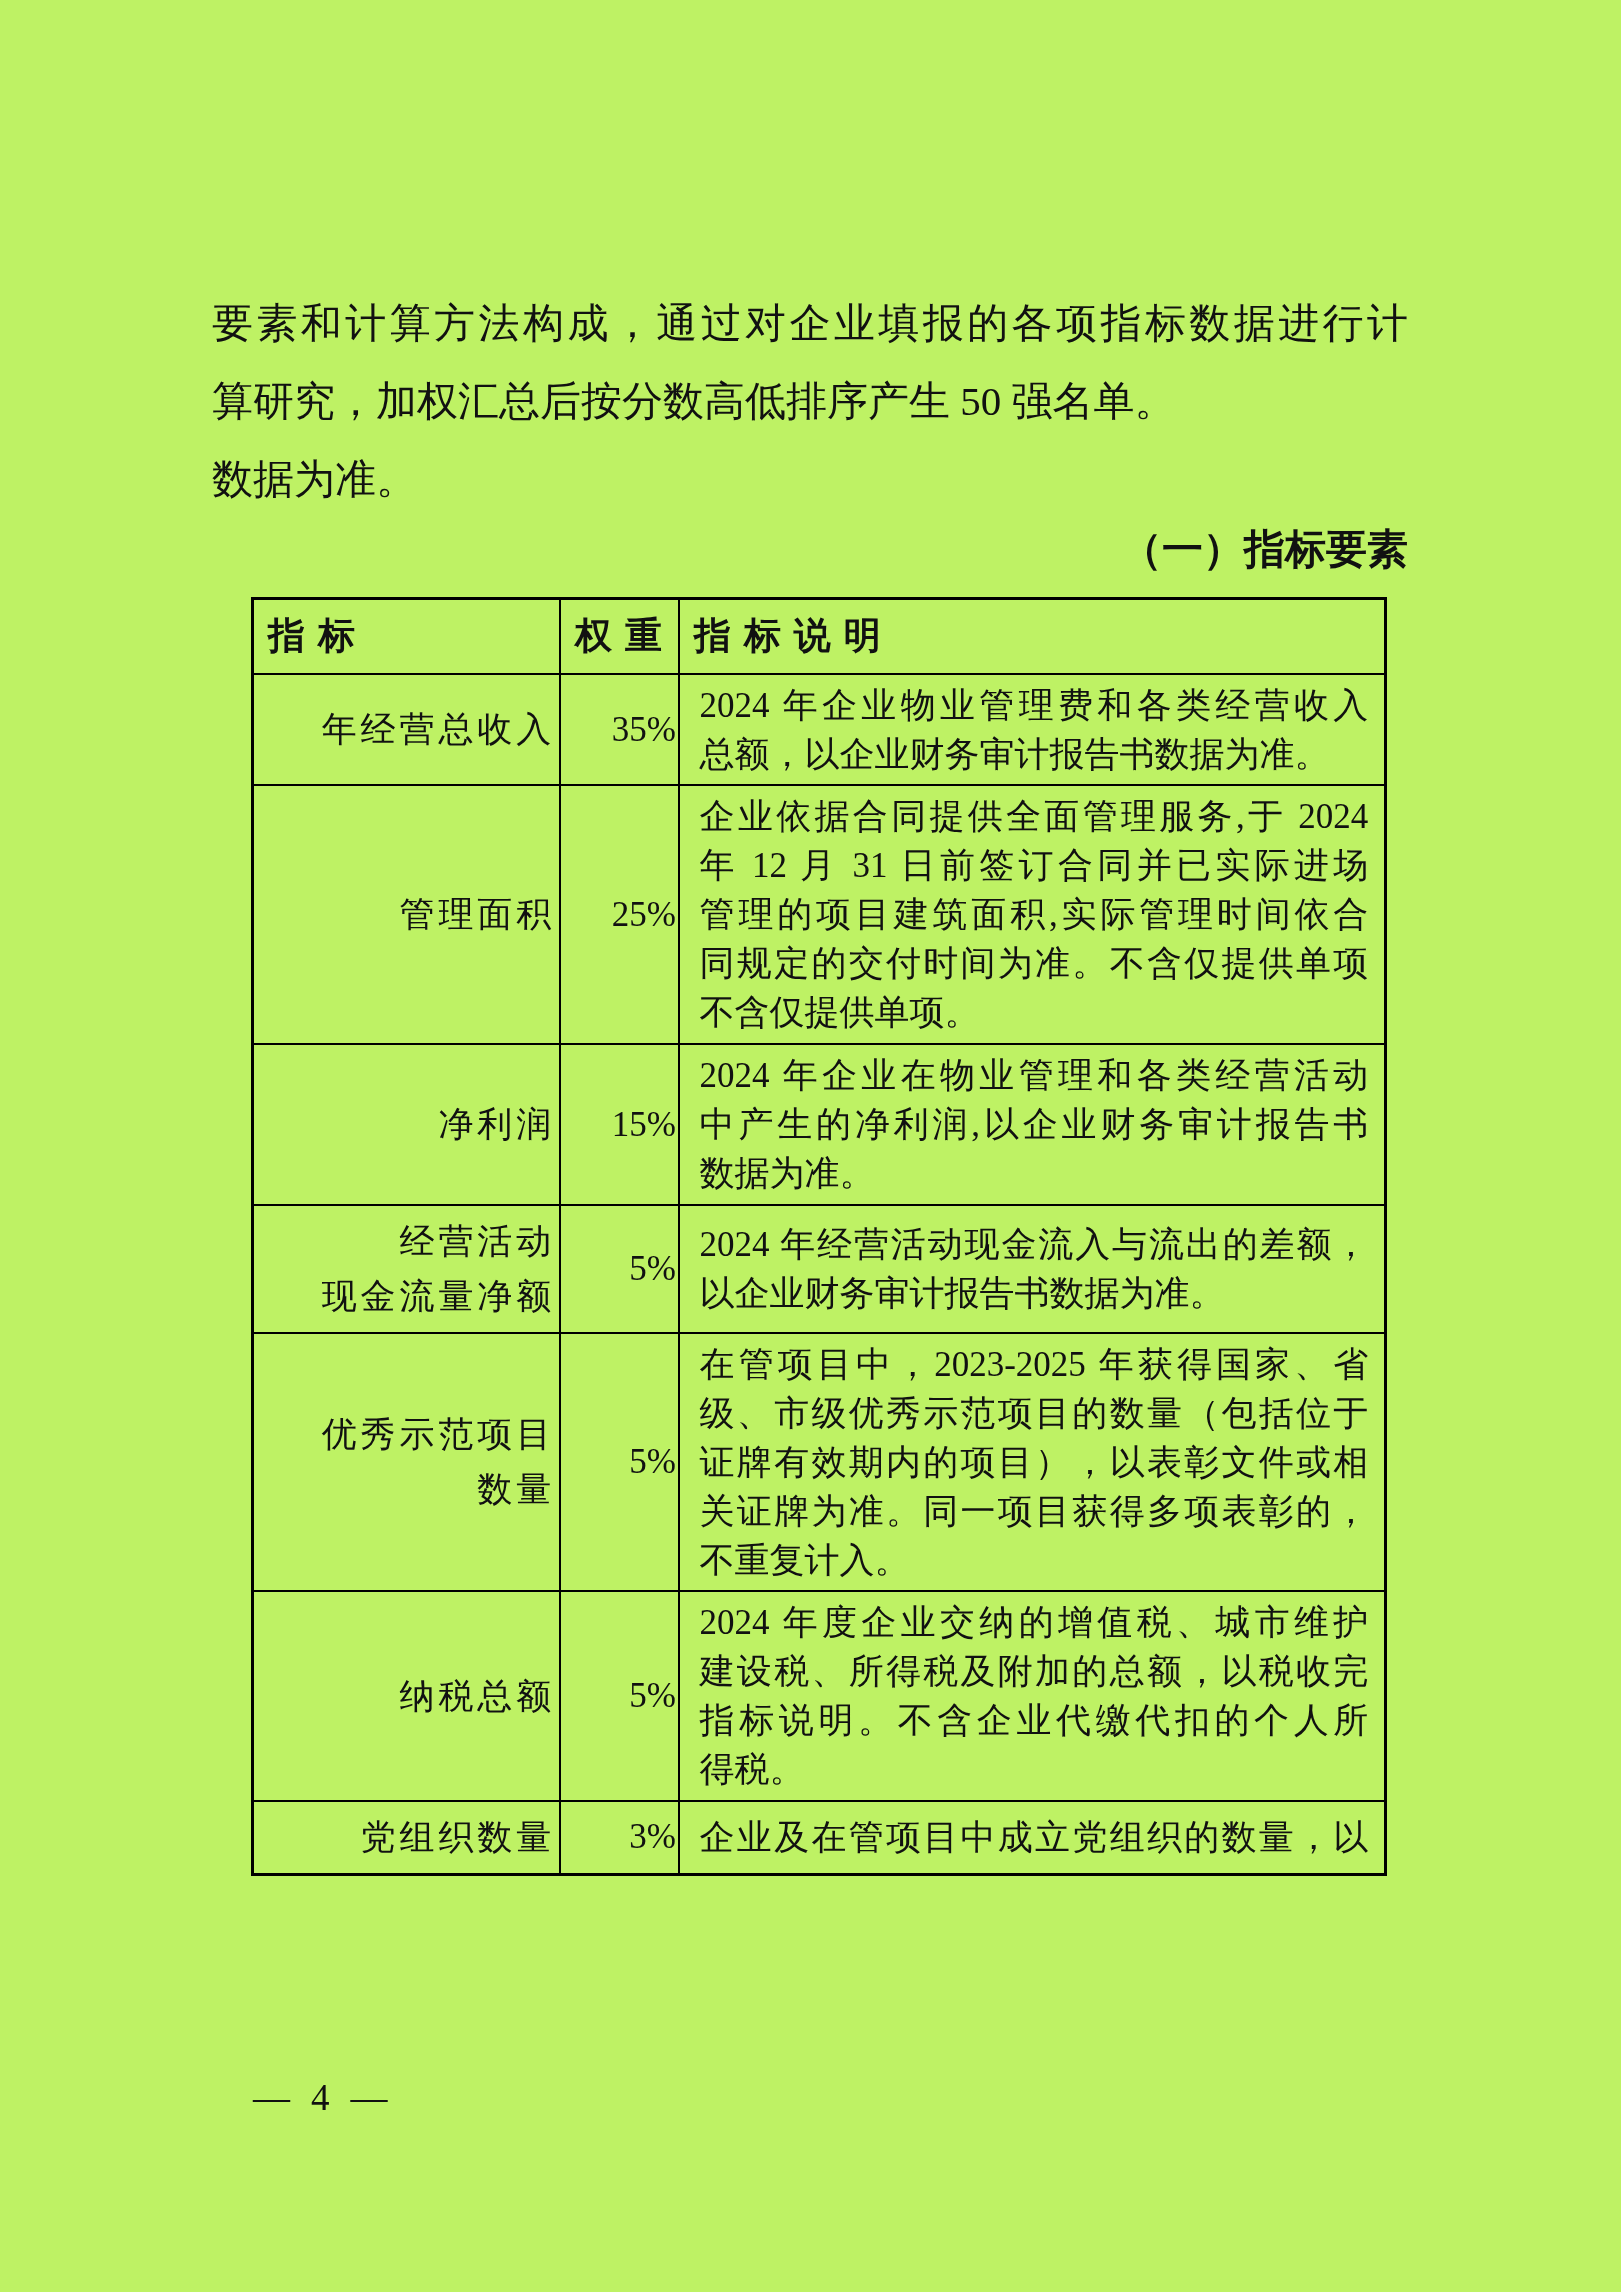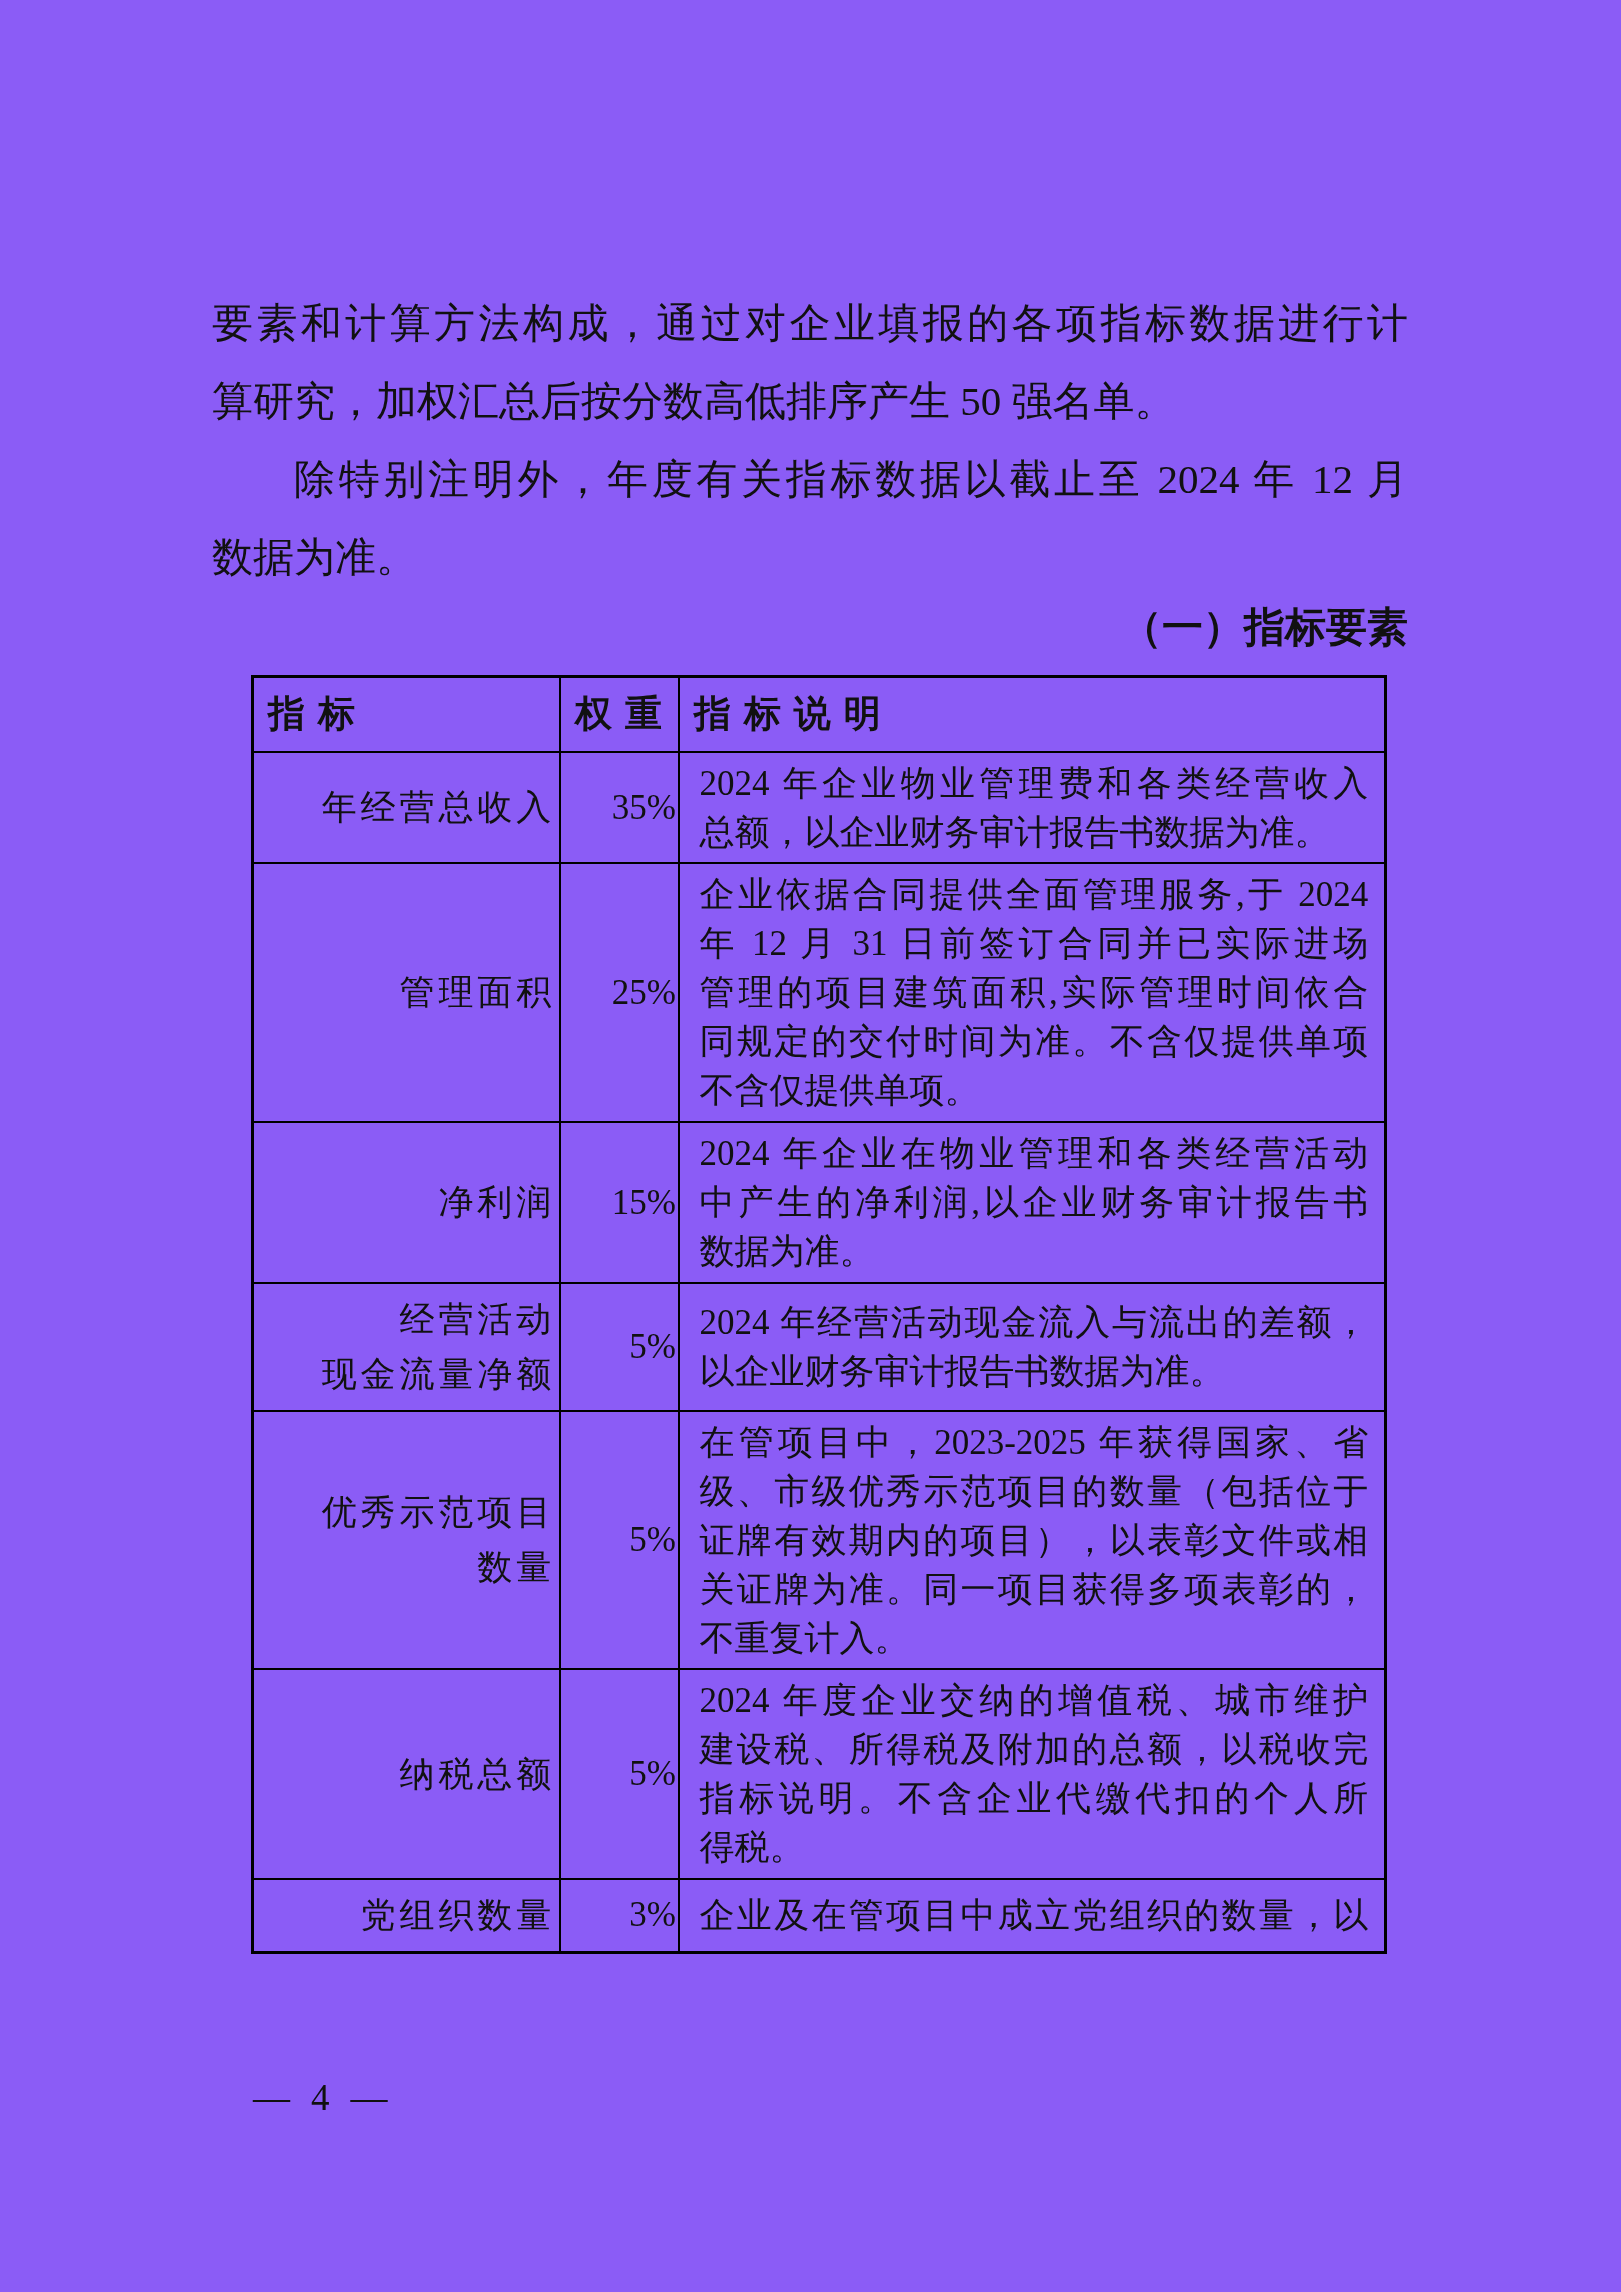--- a/index.html
+++ b/index.html
@@ -1,20 +1,20 @@
 <!DOCTYPE html>
 <html><head>
 <meta charset="utf-8">
 <style>
   html,body{margin:0;padding:0;background:#888;}
   .page{
     position:relative;
     width:1621px;height:2293px;
     margin:0 auto;
-    background:#8b5cf6;
+    background:#bef264;
     color:#111;
     font-family:"Liberation Serif","DejaVu Serif",serif;
     overflow:hidden;
   }
   .content{
     position:absolute;
     left:212px;top:284px;
     width:1196px;
   }
   .para{font-size:41px;line-height:78px;margin:0;}
@@ -89,21 +89,20 @@
 
 <div class="page">
   <div class="content">
 
     <div id="paragraphs">
         <div class="para">
           <div class="line stretch">要素和计算方法构成，通过对企业填报的各项指标数据进行计</div>
           <div class="line">算研究，加权汇总后按分数高低排序产生 50 强名单。</div>
         </div>
         <div class="para">
-          <div class="line stretch indent">除特别注明外，年度有关指标数据以截止至 2024 年 12 月</div>
           <div class="line">数据为准。</div>
         </div>
       </div>
 
     <h3 class="section-heading">（一）指标要素</h3>
 
     <table class="indicator-table">
       <thead>
         <tr>
           <th class="col-w-1">指标</th>

